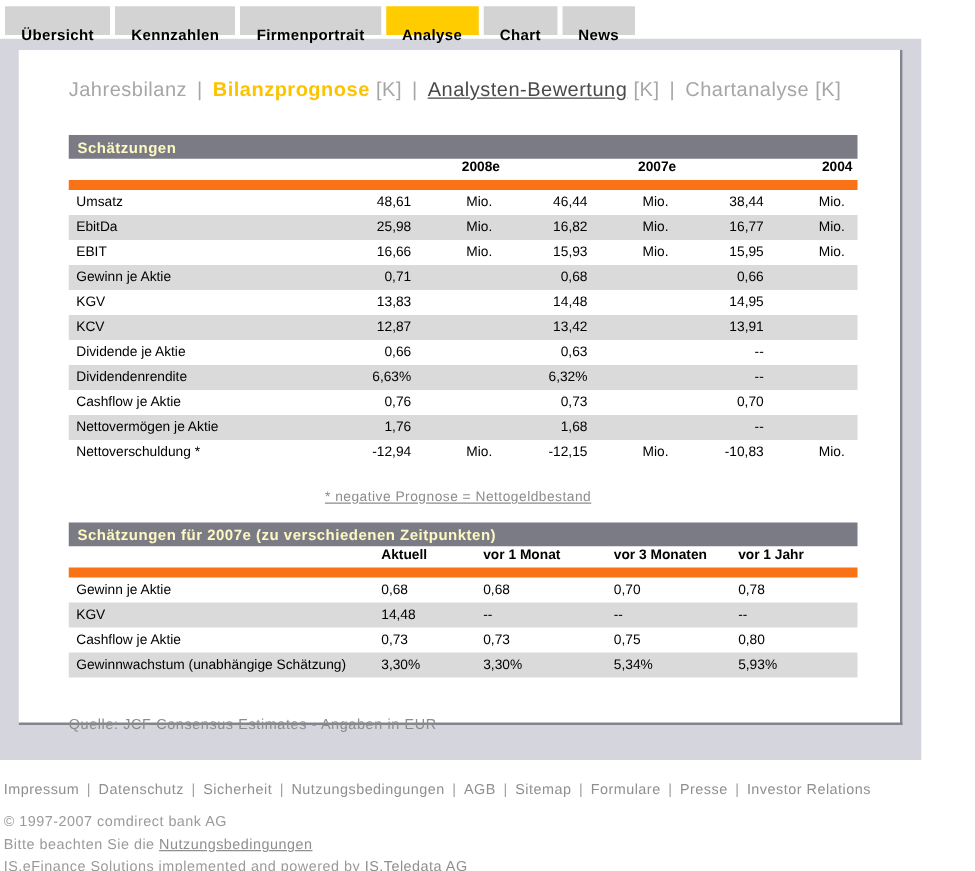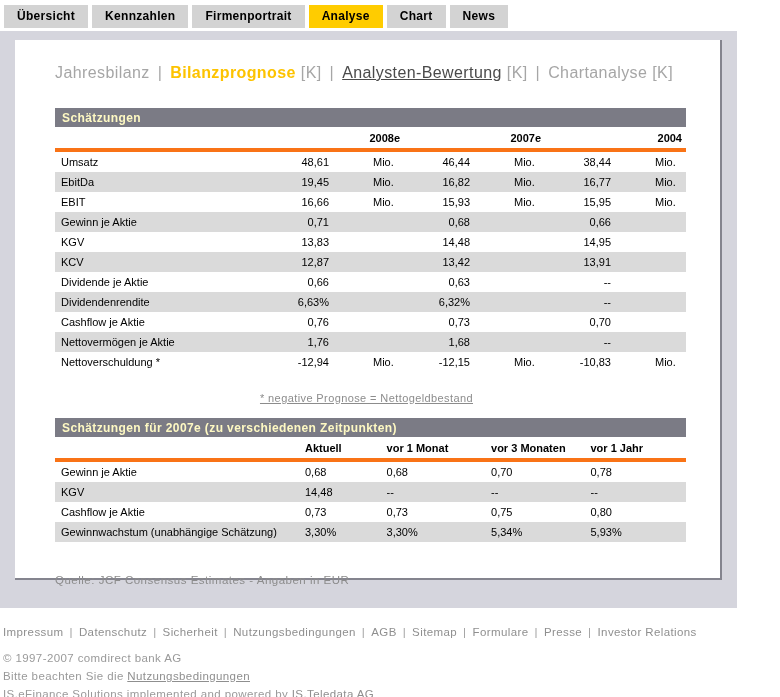--- a/index.html
+++ b/index.html
@@ -1,21 +1,21 @@
 <!DOCTYPE html>
 <html><head>
 <meta charset="utf-8">
 <style>
   * { margin:0; padding:0; box-sizing:border-box; }
   html,body { width:780px; height:697px; background:#ffffff; overflow:hidden;
     font-family:"Liberation Sans", sans-serif; color:#000; }
 
   
   .tabbar { margin:5px 0 0 4px; height:23px; display:flex; gap:4px; }
-  .tab { background:#d3d3d3; height:23px; padding:4px 13px 0 13px;
+  .tab { background:#d3d3d3; height:23px; padding:16px 13px 0 13px;
     font-size:12px; font-weight:bold; letter-spacing:.3px; cursor:default; }
   .tab.active { background:#ffcc00; }
 
   
   .band { margin-top:3px; width:737px; height:577px; background:#d5d5dd; }
   .panel { position:relative; top:9px; left:15px; width:707px; height:540px;
     background:#ffffff; border-right:2px solid #84848e; border-bottom:2px solid #84848e;
     padding:18px 34px 0 40px; }
 
   
@@ -28,21 +28,21 @@
 
   
   .section-title { background:#7b7b85; color:#fef9c3; font-size:12px; font-weight:bold;
     letter-spacing:.4px; padding:3px 7px 3px 7px; height:19px; }
   .sec1 { margin-top:26px; }
   .sec2 { margin-top:14px; }
 
   
   .tbl { width:100%; font-size:11px; }
   .thead-row { display:flex; height:20px; align-items:flex-end; padding-bottom:4px;
-    border-bottom:4px solid #f97316; margin-top:5px; }
+    border-bottom:8px solid #f97316; margin-top:5px; }
   .trow { display:flex; height:20px; align-items:center; }
   .trow.alt { background:#dadada; }
   .tlabel { flex:1; padding-left:6px; }
   .thead-row .tcol { font-weight:bold; }
 
   
   .t1 .tcol { width:141px; display:flex; }
   .t1 .thead-row .tcol { display:block; text-align:right; padding-right:4px; }
   .t1 .num { flex:1; text-align:right; }
   .t1 .sfx { width:36px; text-align:left; padding-left:5px;margin-left:39px; }
@@ -102,21 +102,21 @@
               <span class="sfx">Mio.</span>
             </div>
             <div class="tcol">
               <span class="num">38,44</span>
               <span class="sfx">Mio.</span>
             </div>
           </div>
           <div class="trow alt">
             <div class="tlabel">EbitDa</div>
             <div class="tcol">
-              <span class="num">19,45</span>
+              <span class="num">25,98</span>
               <span class="sfx">Mio.</span>
             </div>
             <div class="tcol">
               <span class="num">16,82</span>
               <span class="sfx">Mio.</span>
             </div>
             <div class="tcol">
               <span class="num">16,77</span>
               <span class="sfx">Mio.</span>
             </div>

